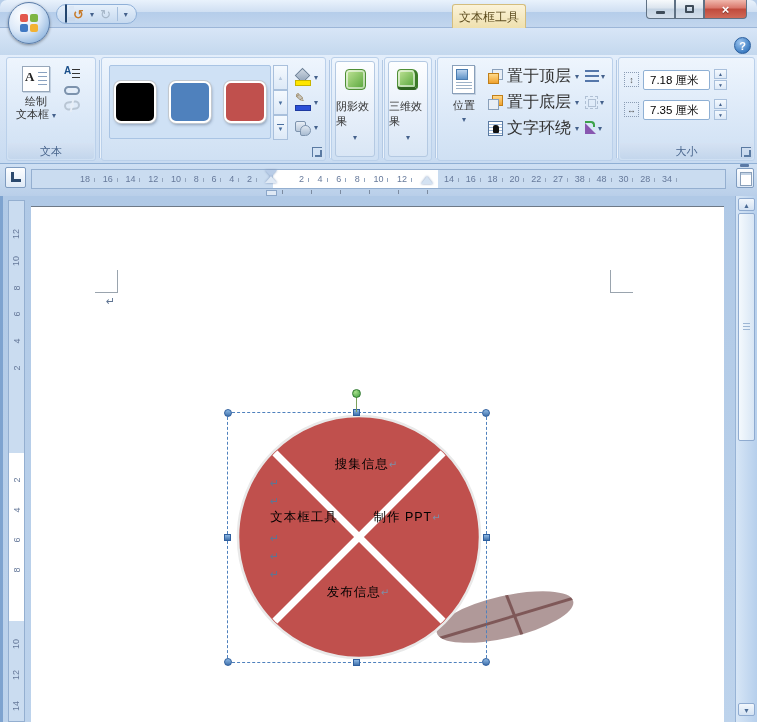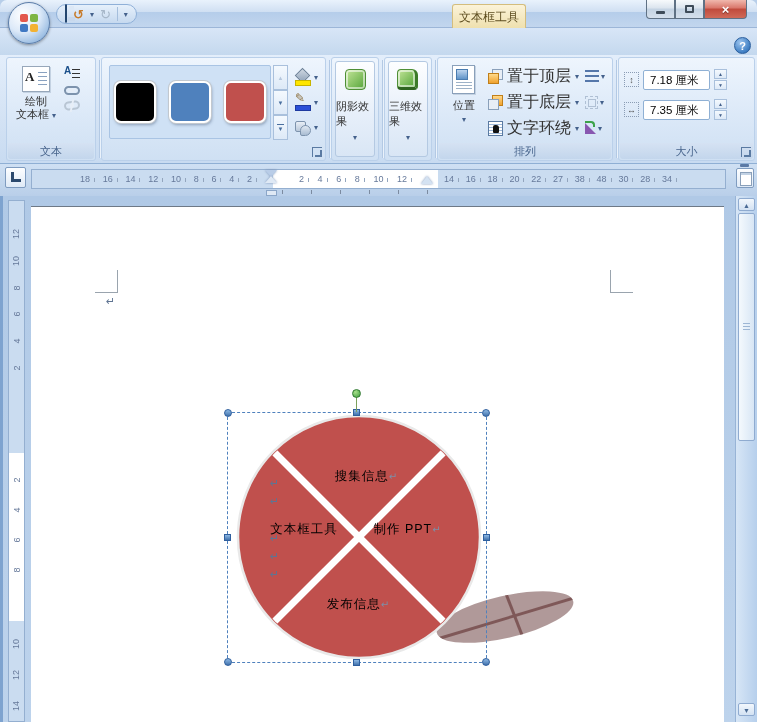--- a/index.html
+++ b/index.html
@@ -210,21 +210,21 @@
   .vseg.mid { height:168px; background:#fff; padding:22px 0 46px; }
   .vseg.bot { height:100px; padding:18px 0 10px; }
 
   .corner { position:absolute; width:23px; height:23px; top:74px; }
   .corner.tl { left:95px;  border-right:1px solid #9aa4ae; border-bottom:1px solid #9aa4ae; }
   .corner.tr { left:610px; border-left:1px solid #9aa4ae;  border-bottom:1px solid #9aa4ae; }
   .pmark { color:#5f7492; font-size:11px; line-height:11px; }
   .pmark.first { position:absolute; left:106px; top:100px; }
 
   .diagram-svg { position:absolute; left:0; top:0; width:757px; height:526px; pointer-events:none; }
-  .tb-label { position:absolute; font-size:12.5px; color:#000; text-align:center; letter-spacing:1px; white-space:nowrap;margin-top:12px; }
+  .tb-label { position:absolute; font-size:12.5px; color:#000; text-align:center; letter-spacing:1px; white-space:nowrap; }
   .tb-label .pm { color:#7d8fa8; font-size:10px; letter-spacing:0; }
   .lbl-top    { left:306px; top:260px; width:120px; }
   .lbl-left   { left:263px; top:313px; width:82px; }
   .lbl-right  { left:364px; top:313px; width:86px; }
   .lbl-bottom { left:317px; top:388px; width:82px; }
   .left-marks { position:absolute; left:270px; top:282px; display:flex; flex-direction:column; }
   .left-marks span { height:18px; }
   .left-marks span:nth-child(3) { margin-top:19px; }
 
   .selbox { position:absolute; left:227px; top:216px; width:260px; height:251px;
@@ -404,21 +404,20 @@
           <div class="arr-sm">
             <span class="ic-group"></span>
             <span class="dd">▾</span>
           </div>
           <div class="arr-sm">
             <span class="ic-rotate"></span>
             <span class="dd">▾</span>
           </div>
         </div>
       </div>
-      <div class="g-caption">排列</div>
     </div>
 
     <div class="gsep"></div>
 
     <div class="group grp-size">
       <div class="content">
         <div class="size-row">
           <span class="ic-size">↕</span>
           <span class="spinfield">7.18 厘米</span>
           <span class="spincol">

